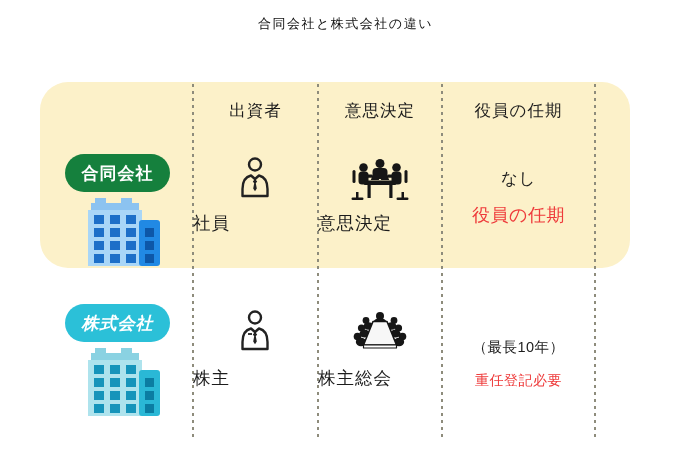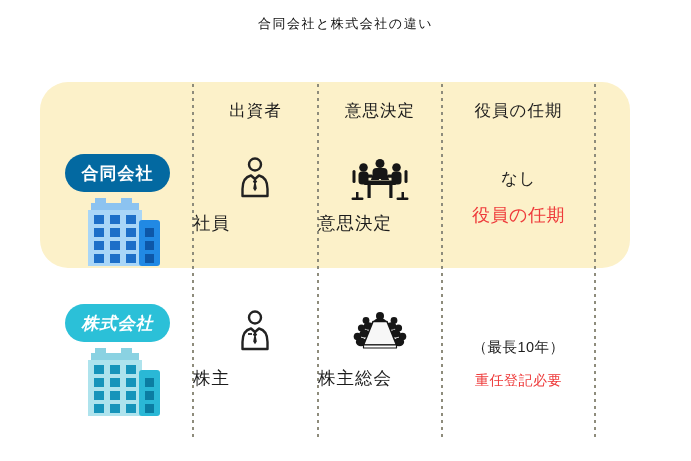--- a/index.html
+++ b/index.html
@@ -15,21 +15,21 @@
   .vline{position:absolute;top:84px;height:354px;width:2px;
          background-image:repeating-linear-gradient(to bottom,#8e8c7c 0px,#8e8c7c 3px,transparent 3px,transparent 7px);}
   .vl1{left:192px}.vl2{left:317px}.vl3{left:441px}.vl4{left:594px}
 
   .hdr{position:absolute;top:100px;font-size:16.5px;letter-spacing:1px;text-align:center;color:#1c1c1c;font-family:Liberation Serif, serif;}
   .hdr1{left:193px;width:125px}.hdr2{left:318px;width:124px}.hdr3{left:442px;width:153px}
 
   .badge{position:absolute;left:65px;width:105px;height:38px;border-radius:19px;
          color:#fff;font-weight:bold;font-size:17px;letter-spacing:1px;
          display:flex;align-items:center;justify-content:center;}
-  .badge-llc{top:154px;background:#0369a1;}
+  .badge-llc{top:154px;background:#15803d;}
   .badge-kk{top:304px;background:#2bc0d8;font-style:italic;}
 
   .bld{position:absolute;left:83px;width:78px;height:68px;}
   .bld1{top:198px}.bld2{top:348px}
   .blue .tab,.blue .roof{fill:#8cc3f0}.blue .bodyr{fill:#a9d6f7}.blue .win{fill:#1d6fc8}
   .blue .tower{fill:#2189e4}.blue .twin{fill:#0d57a8}
   .teal .tab,.teal .roof{fill:#8ad2e2}.teal .bodyr{fill:#aee3ed}.teal .win{fill:#1694ba}
   .teal .tower{fill:#2ab8d6}.teal .twin{fill:#0b7da2}
 
   .icon-person{position:absolute;left:238px;width:34px;height:42px;}

